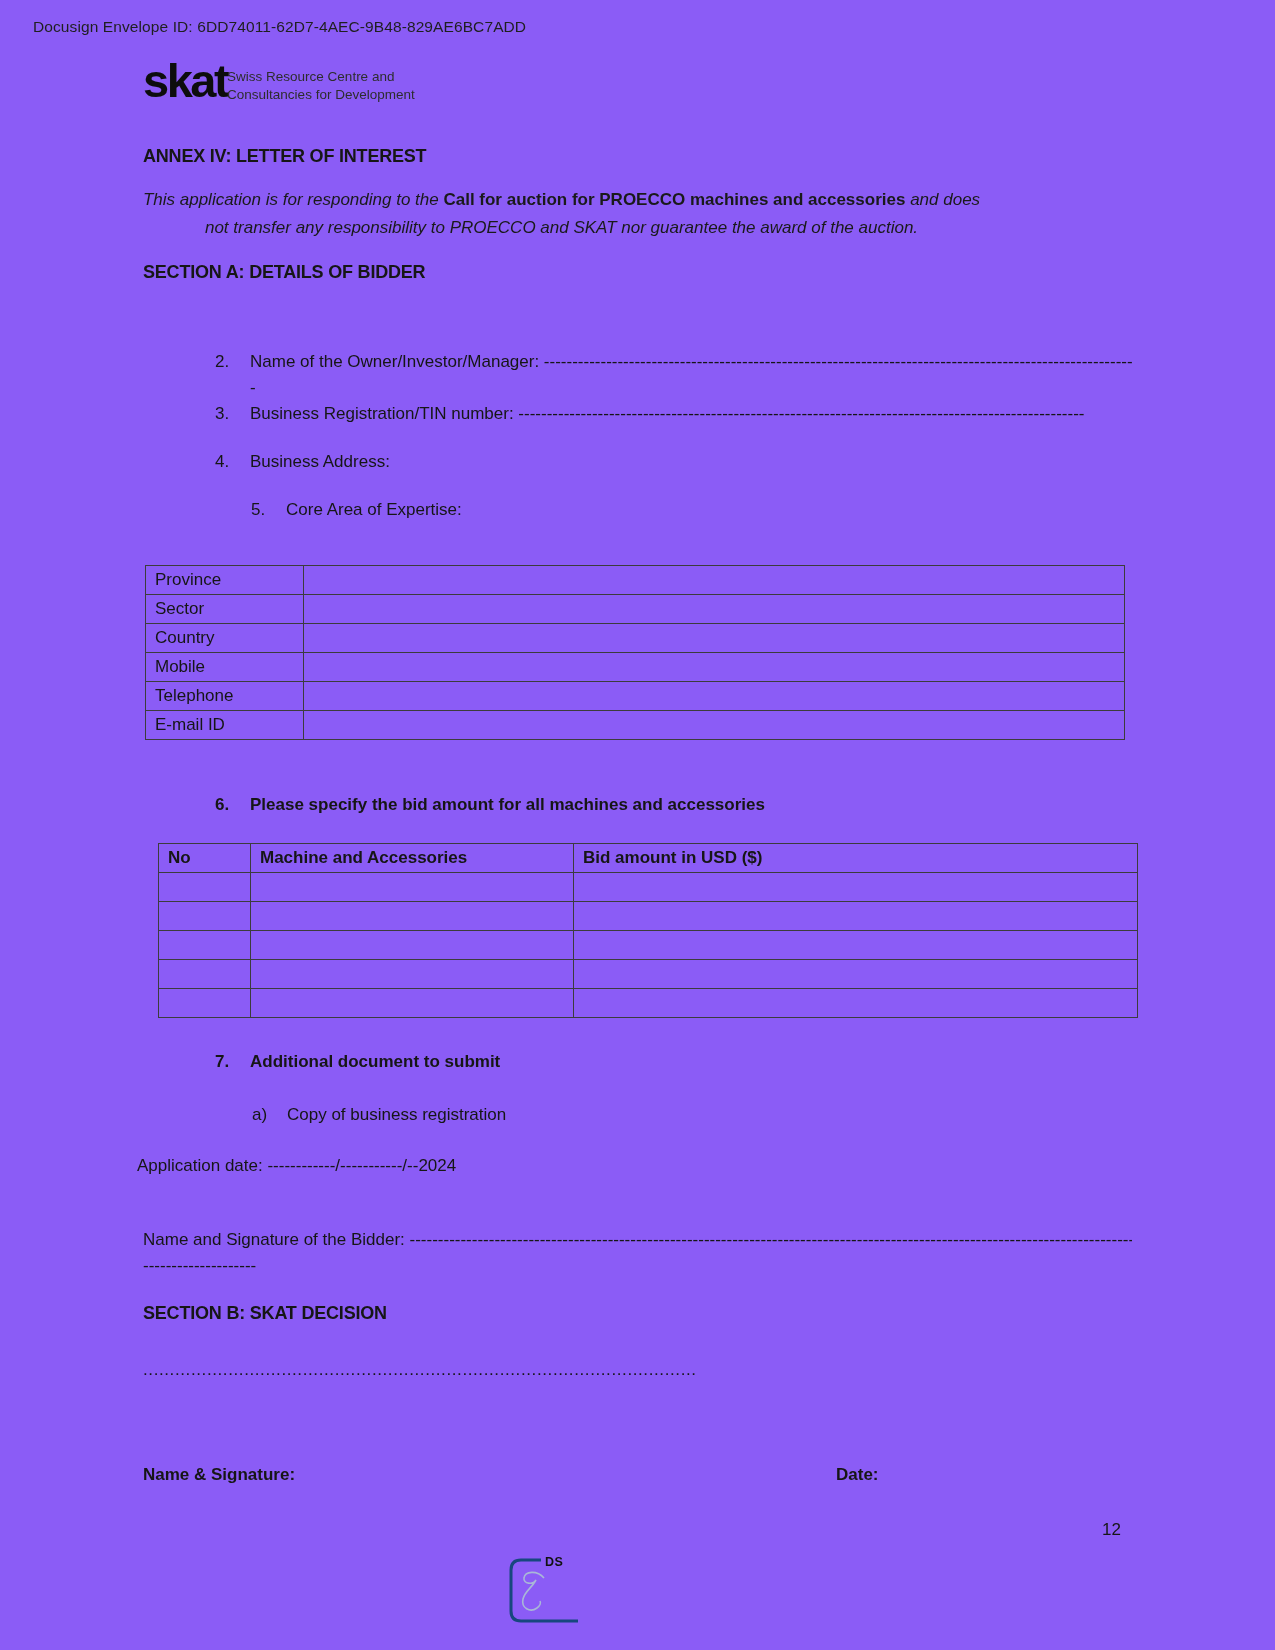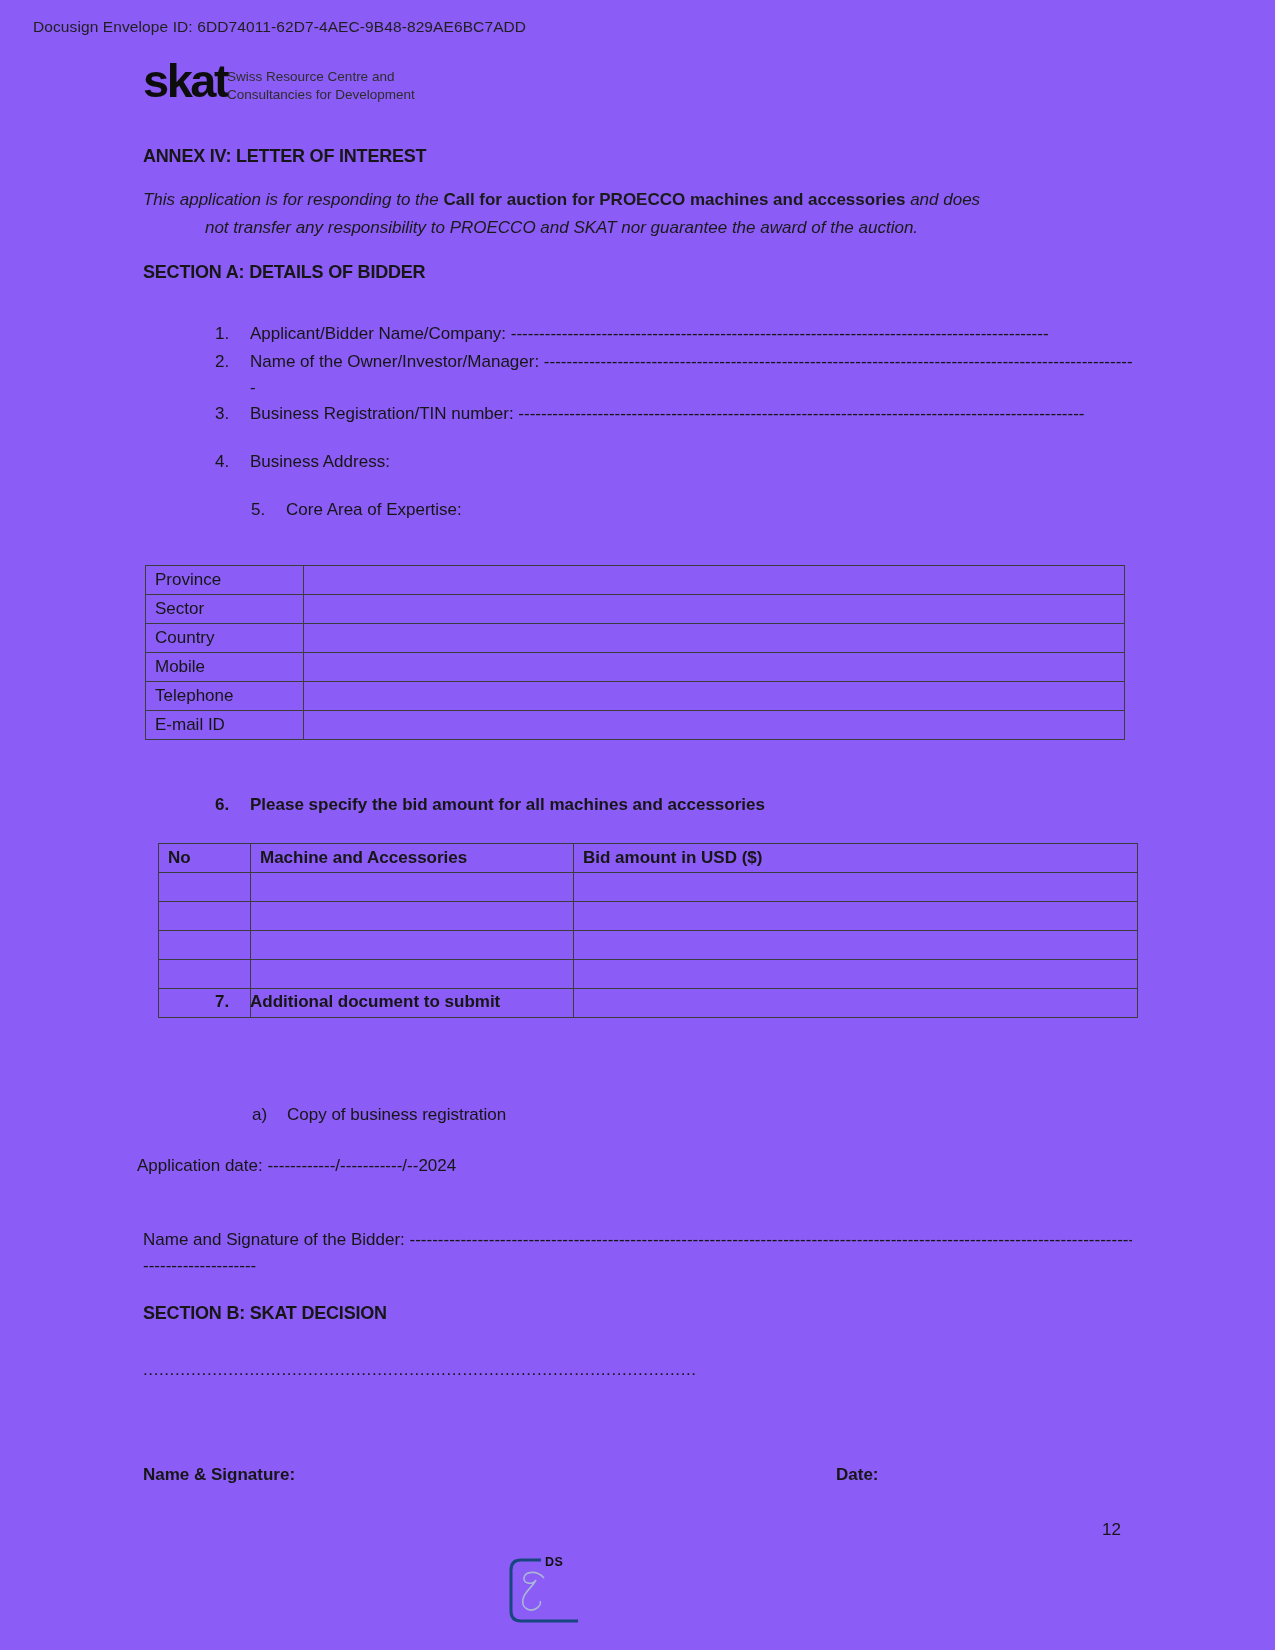--- a/index.html
+++ b/index.html
@@ -43,23 +43,20 @@
   </div>
 
   <div class="abs h1" style="left:143px; top:146px;">ANNEX IV: LETTER OF INTEREST</div>
 
   <div class="abs intro" style="left:139px; top:186px;text-align:center;">
     <span>This application is for responding to the </span><span class="bold-upright">Call for auction for PROECCO machines and accessories</span><span> and does not transfer any responsibility to PROECCO and SKAT nor guarantee the award of the auction.</span>
   </div>
 
   <div class="abs h1" style="left:143px; top:262px;">SECTION A: DETAILS OF BIDDER</div>
 
-  <div class="abs li" style="left:215px; top:324px; width:917px; overflow:hidden;">
-    <span class="num">1.</span><span>Applicant/Bidder Name/Company: </span><span>-----------------------------------------------------------------------------------------------</span>
-  </div>
 
   <div class="abs li" style="left:215px; top:352px; width:917px; overflow:hidden;">
     <span class="num">2.</span><span>Name of the Owner/Investor/Manager: </span><span>--------------------------------------------------------------------------------------------------------------</span>
   </div>
   <div class="abs li" style="left:250px; top:378px;">
     <span>-</span>
   </div>
 
   <div class="abs li" style="left:215px; top:404px; width:917px; overflow:hidden;">
     <span class="num">3.</span><span>Business Registration/TIN number: </span><span>----------------------------------------------------------------------------------------------------</span>
@@ -143,21 +140,21 @@
           <td></td>
         </tr>
     <tr>
           <td></td>
           <td></td>
           <td></td>
         </tr>
   </tbody>
     </table>
 
-  <div class="abs li bold" style="left:215px; top:992px;">
+  <div class="abs li bold" style="left:215px; top:1052px;">
     <span class="num">7.</span><span>Additional document to submit</span>
   </div>
 
   <div class="abs li" style="left:252px; top:1105px;">
     <span class="num">a)</span><span>Copy of business registration</span>
   </div>
 
   <div class="abs plain" style="left:137px; top:1156px;">
     <span>Application date: </span><span>------------/-----------/--2024</span>
   </div>

